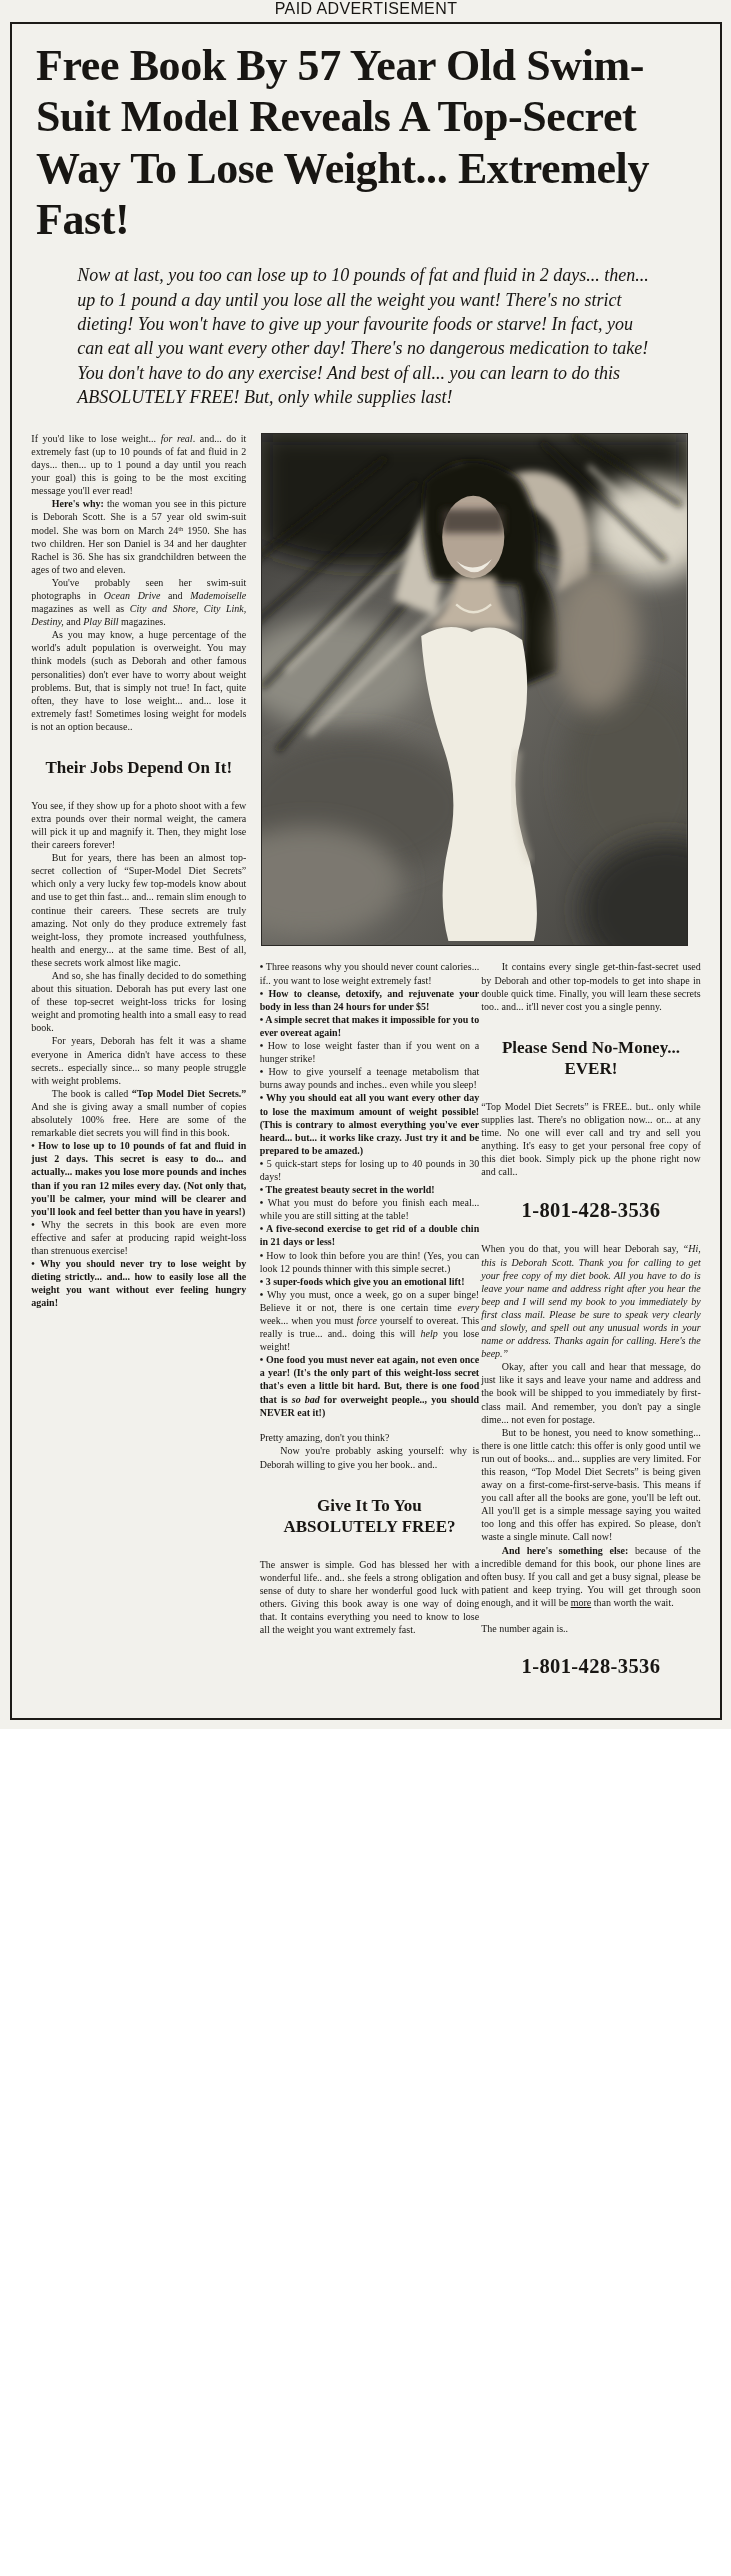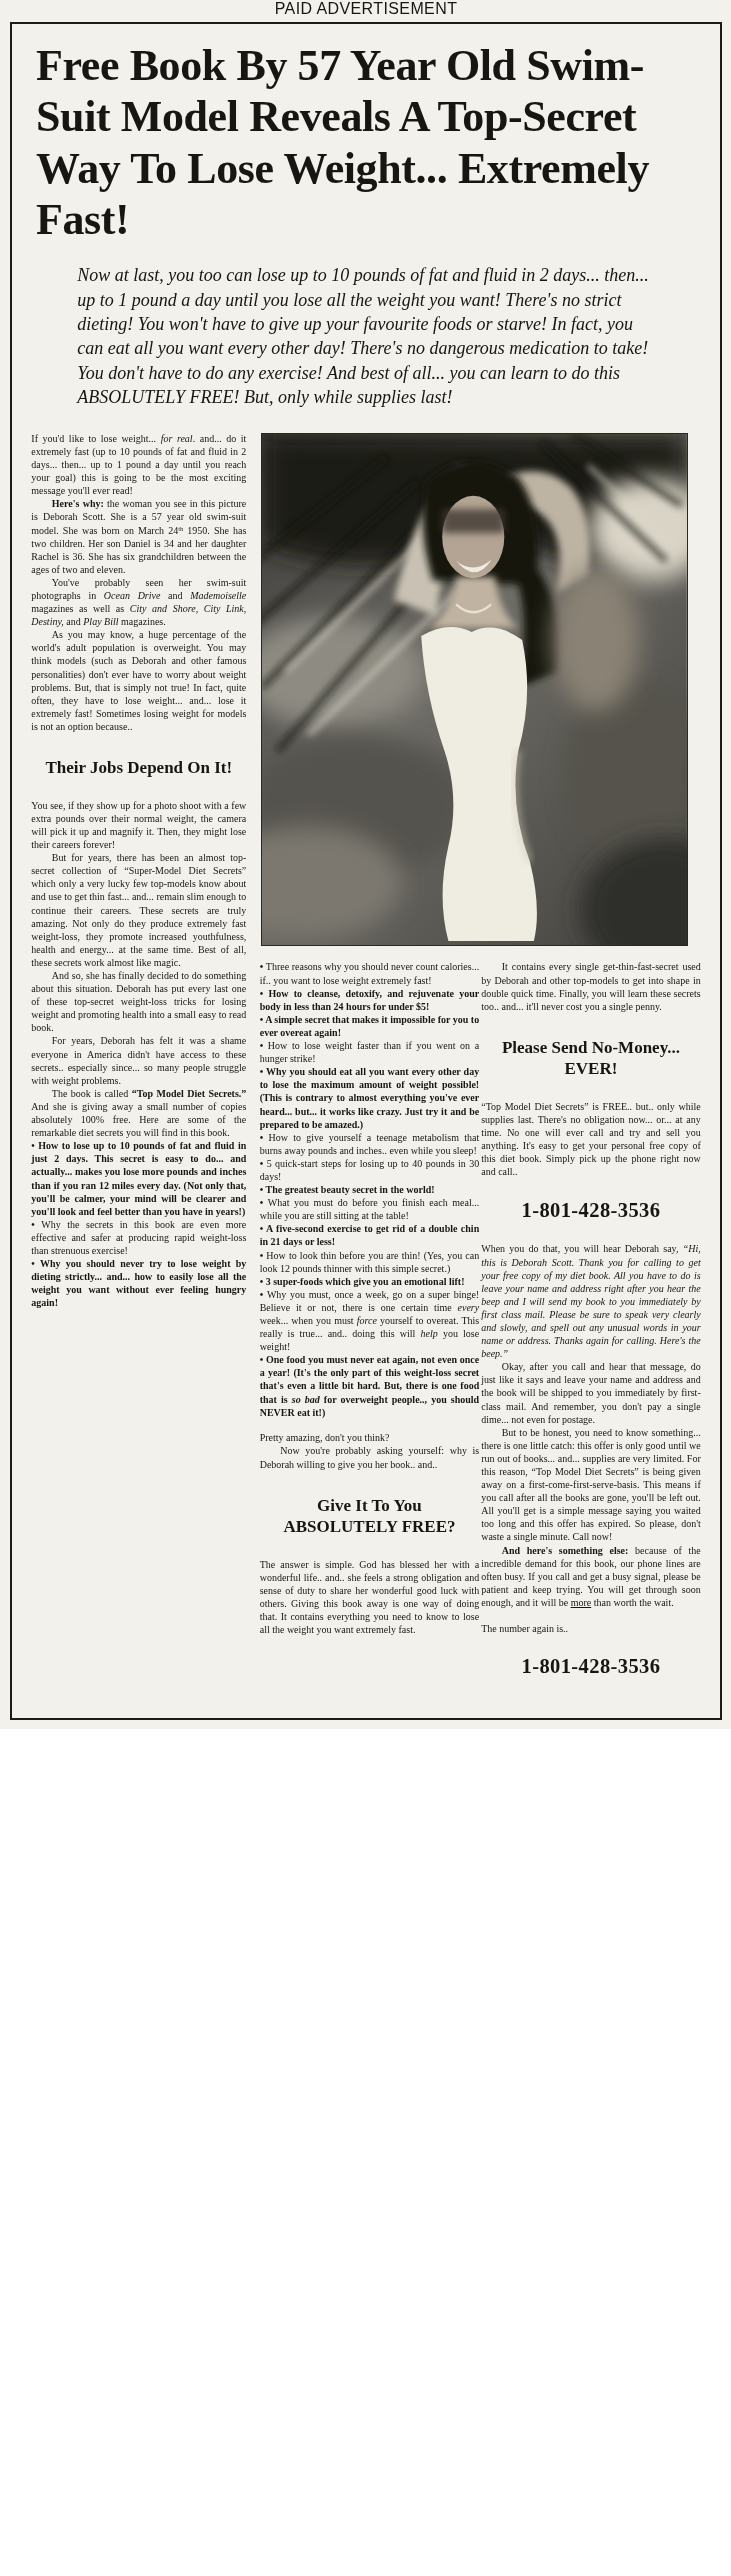--- a/index.html
+++ b/index.html
@@ -158,22 +158,22 @@
           </g>
         </svg>
       </div>
 
       <div class="two-cols">
         <div class="col">
             <p class="bullet"><span class="dot">• </span><span>Three reasons why you should never count calories... if.. you want to lose weight extremely fast!</span></p>
             <p class="bullet"><span class="dot">• </span><span style="font-weight: bold;">How to cleanse, detoxify, and rejuvenate your body in less than 24 hours for under $5!</span></p>
             <p class="bullet"><span class="dot">• </span><span style="font-weight: bold;">A simple secret that makes it impossible for you to ever overeat again!</span></p>
             <p class="bullet"><span class="dot">• </span><span>How to lose weight faster than if you went on a hunger strike!</span></p>
+            <p class="bullet"><span class="dot">• </span><span>How to give yourself a teenage metabolism that burns away pounds and inches.. even while you sleep!</span></p>
             <p class="bullet"><span class="dot">• </span><span style="font-weight: bold;">Why you should eat all you want every other day to lose the maximum amount of weight possible! (This is contrary to almost everything you've ever heard... but... it works like crazy. Just try it and be prepared to be amazed.)</span></p>
-            <p class="bullet"><span class="dot">• </span><span>How to give yourself a teenage metabolism that burns away pounds and inches.. even while you sleep!</span></p>
             <p class="bullet"><span class="dot">• </span><span>5 quick-start steps for losing up to 40 pounds in 30 days!</span></p>
             <p class="bullet"><span class="dot">• </span><span style="font-weight: bold;">The greatest beauty secret in the world!</span></p>
             <p class="bullet"><span class="dot">• </span><span>What you must do before you finish each meal... while you are still sitting at the table!</span></p>
             <p class="bullet"><span class="dot">• </span><span style="font-weight: bold;">A five-second exercise to get rid of a double chin in 21 days or less!</span></p>
             <p class="bullet"><span class="dot">• </span><span>How to look thin before you are thin! (Yes, you can look 12 pounds thinner with this simple secret.)</span></p>
             <p class="bullet"><span class="dot">• </span><span style="font-weight: bold;">3 super-foods which give you an emotional lift!</span></p>
             <p class="bullet"><span class="dot">• </span><span>Why you must, once a week, go on a super binge! Believe it or not, there is one certain time </span><span style="font-style: italic;">every</span><span> week... when you must </span><span style="font-style: italic;">force</span><span> yourself to overeat. This really is true... and.. doing this will </span><span style="font-style: italic;">help</span><span> you lose weight!</span></p>
             <p class="bullet"><span class="dot">• </span><span style="font-weight: bold;">One food you must never eat again, not even once a year! (It's the only part of this weight-loss secret that's even a little bit hard. But, there is one food that is </span><span style="font-weight: bold; font-style: italic;">so bad</span><span style="font-weight: bold;"> for overweight people.., you should NEVER eat it!)</span></p>
             <div class="spacer"></div>
             <p class="para"><span>Pretty amazing, don't you think?</span></p>

